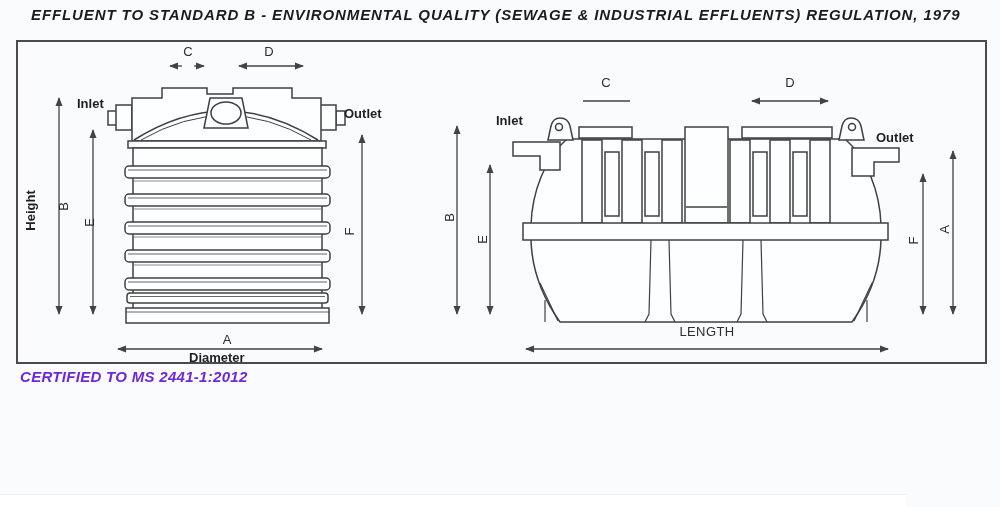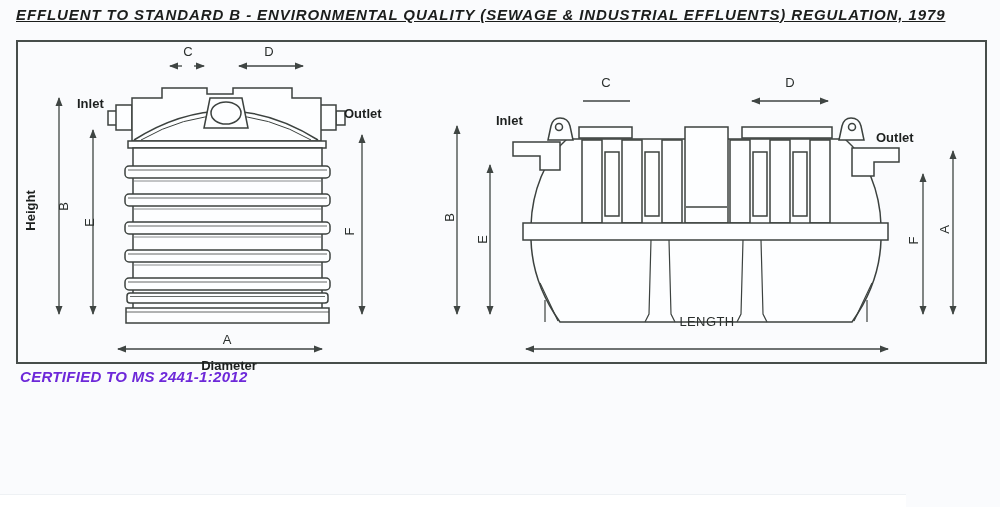--- a/index.html
+++ b/index.html
@@ -1,26 +1,26 @@
 <!DOCTYPE html>
 <html><head>
 <meta charset="utf-8">
 <style>
   html,body{margin:0;padding:0;}
   body{width:1000px;height:507px;background:#fafbfd;font-family:"Liberation Sans",sans-serif;overflow:hidden;}
   #canvas{position:relative;width:1000px;height:507px;}
   svg.draw{position:absolute;left:0;top:0;}
-  .title{position:absolute;left:16px;top:6px;font:italic 700 15px "Liberation Sans",sans-serif;letter-spacing:.9px;color:#1b1d1c;white-space:nowrap;text-decoration:underline;}
+  .title{position:absolute;left:31px;top:6px;font:italic 700 15px "Liberation Sans",sans-serif;letter-spacing:.9px;color:#1b1d1c;white-space:nowrap;}
   .cert{position:absolute;left:20px;top:369px;font:italic 700 15px "Liberation Sans",sans-serif;letter-spacing:.3px;line-height:16px;color:#6d28d9;white-space:nowrap;}
   .lblb{position:absolute;font:700 13px "Liberation Sans",sans-serif;color:#1d201f;white-space:nowrap;}
   .dim{position:absolute;font:400 13px "Liberation Sans",sans-serif;color:#2a2f2d;white-space:nowrap;width:24px;margin-left:-12px;margin-top:-8px;text-align:center;}
   .rot{transform:rotate(-90deg);transform-origin:center;}
   .rotb{position:absolute;font:700 13px "Liberation Sans",sans-serif;color:#1d201f;width:48px;margin-left:-24px;margin-top:-8px;text-align:center;transform:rotate(-90deg);transform-origin:center;}
   .len{font-size:13px;letter-spacing:.4px;width:70px;margin-left:-35px;}
-  .diam{width:80px;margin-left:-40px;position:absolute;font:700 13px "Liberation Sans",sans-serif;color:#1d201f;text-align:center;margin-top:8px;}
+  .diam{width:80px;margin-left:-40px;position:absolute;font:700 13px "Liberation Sans",sans-serif;color:#1d201f;text-align:left;}
   .scanedge{position:absolute;left:0;top:494px;width:906px;height:13px;background:#ffffff;border-top:1px solid #eef1f4;}
 </style>
 </head>
 <body>
 
 <div id="canvas">
 
   <div class="title">EFFLUENT TO STANDARD B - ENVIRONMENTAL QUALITY (SEWAGE &amp; INDUSTRIAL EFFLUENTS) REGULATION, 1979</div>
 
   <svg class="draw" width="1000" height="507" viewBox="0 0 1000 507">
@@ -152,20 +152,20 @@
   <div class="diam" style="left:229px;top:350px;">Diameter</div>
 
   <div class="lblb" style="left:496px;top:113px;">Inlet</div>
   <div class="lblb" style="left:876px;top:130px;">Outlet</div>
   <div class="dim rot" style="left:449px;top:218px;">B</div>
   <div class="dim rot" style="left:482px;top:240px;">E</div>
   <div class="dim rot" style="left:913px;top:241px;">F</div>
   <div class="dim rot" style="left:944px;top:230px;">A</div>
   <div class="dim" style="left:606px;top:83px;">C</div>
   <div class="dim" style="left:790px;top:83px;">D</div>
-  <div class="dim len" style="left:707px;top:322px;">LENGTH</div>
+  <div class="dim len" style="left:707px;top:332px;">LENGTH</div>
 
   <div class="cert">
     <div>CERTIFIED TO MS 2441-1:2012</div>
   </div>
 
   <div class="scanedge"></div>
 </div>
 
 </body></html>

